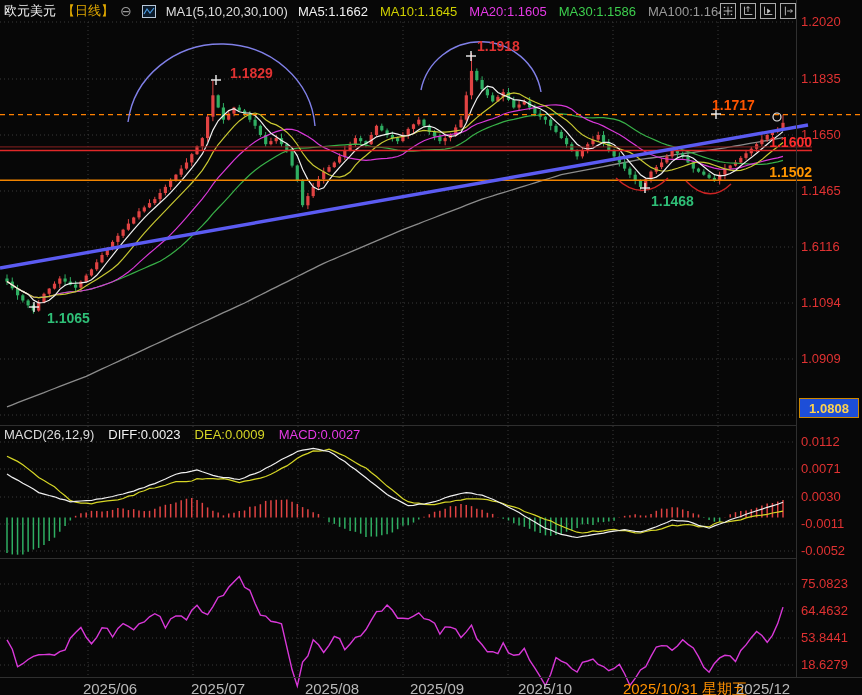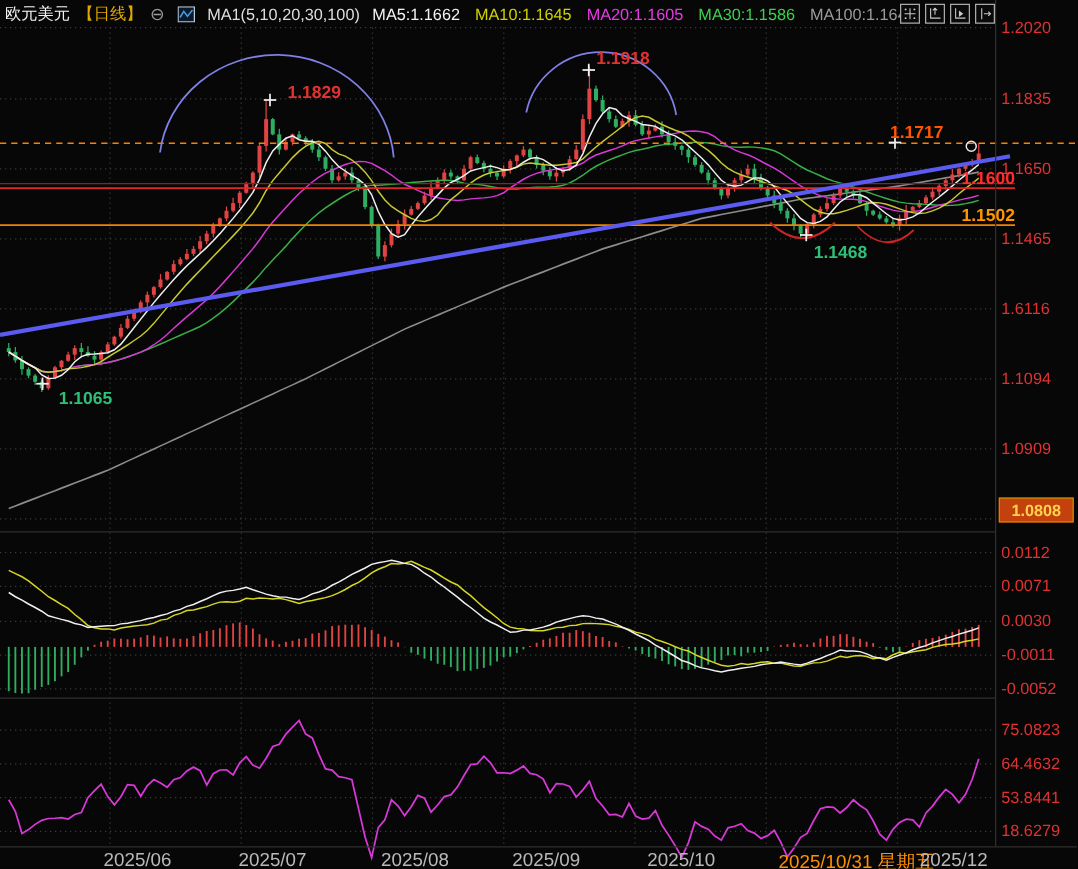--- a/index.html
+++ b/index.html
@@ -14,21 +14,21 @@
   .toolbar{position:absolute;right:66px;top:3px;display:flex;gap:4px;z-index:6;}
   .tico{width:16px;height:16px;border:1px solid #aaa;box-sizing:border-box;background:#0a0a0a;}
   .panelhdr{position:absolute;left:4px;display:flex;gap:14px;font-size:13px;white-space:nowrap;z-index:5;}
   .ylab{position:absolute;left:801px;font-size:13px;font-weight:400;color:#e03232;z-index:4;}
   .xlab{position:absolute;top:680px;font-size:15px;color:#b8b8b8;transform:translateX(-50%);
         white-space:nowrap;z-index:4;}
   .xlab.hl{color:#ff9000;}
   .ann{position:absolute;font-size:14px;font-weight:700;z-index:4;transform:translateY(-50%);}
   .pricebox{position:absolute;left:799px;width:58px;height:18px;border:1px solid #cc8800;
         color:#ffd24d;font-size:13px;font-weight:700;display:flex;align-items:center;
-        justify-content:center;background:#c2410c;z-index:4;}
+        justify-content:center;background:#1d4ed8;z-index:4;}
   #watermark{position:absolute;left:697px;top:636px;font-size:45px;letter-spacing:2px;
         color:#dcdcdc;z-index:7;}
   .sep{position:absolute;background:#2f2f2f;z-index:1;}
 </style>
 </head>
 <body>
 
 <div id="app">
   <svg id="chart-svg" width="862" height="695">
       <line x1="0" y1="22" x2="796" y2="22" stroke="#3a3a3a" stroke-width="1" stroke-dasharray="1,3"></line>
@@ -570,20 +570,26 @@
       <polyline points="4,3 4,12 13,12" fill="none" stroke="#c9c9c9"></polyline>
       <polygon points="7,5 11,8 7,11" fill="#c9c9c9"></polygon>
     </svg>
     <svg class="tico" viewBox="0 0 16 16">
       <line x1="5" y1="3" x2="5" y2="13" stroke="#c9c9c9"></line>
       <line x1="7" y1="8" x2="13" y2="8" stroke="#c9c9c9"></line>
       <polyline points="11,6 13,8 11,10" fill="none" stroke="#c9c9c9"></polyline>
     </svg>
   </div>
 
+  <div class="panelhdr" style="top:427px">
+    <span class="c-dim">MACD(26,12,9)</span>
+    <span class="c-white">DIFF:0.0023</span>
+    <span class="c-yellow">DEA:0.0009</span>
+    <span class="c-magenta">MACD:0.0027</span>
+  </div>
 
 
   <div id="label-layer">
       <div class="ylab" style="top:14px">1.2020</div>
       <div class="ylab" style="top:71px">1.1835</div>
       <div class="ylab" style="top:127px">1.1650</div>
       <div class="ylab" style="top:183px">1.1465</div>
       <div class="ylab" style="top:239px">1.6116</div>
       <div class="ylab" style="top:295px">1.1094</div>
       <div class="ylab" style="top:351px">1.0909</div>

